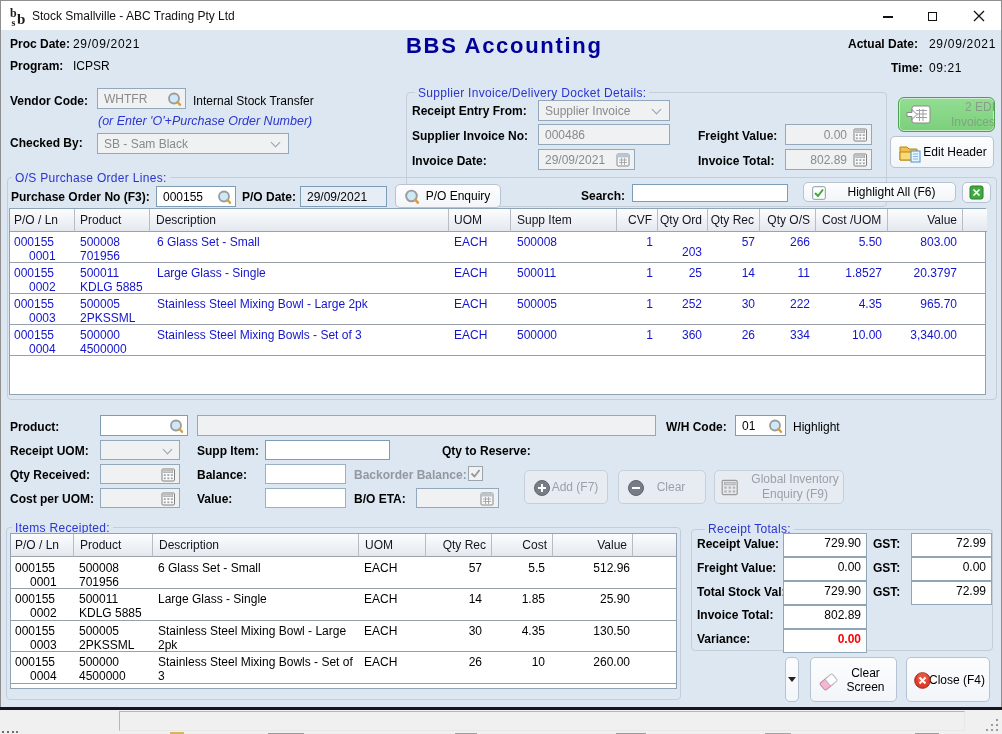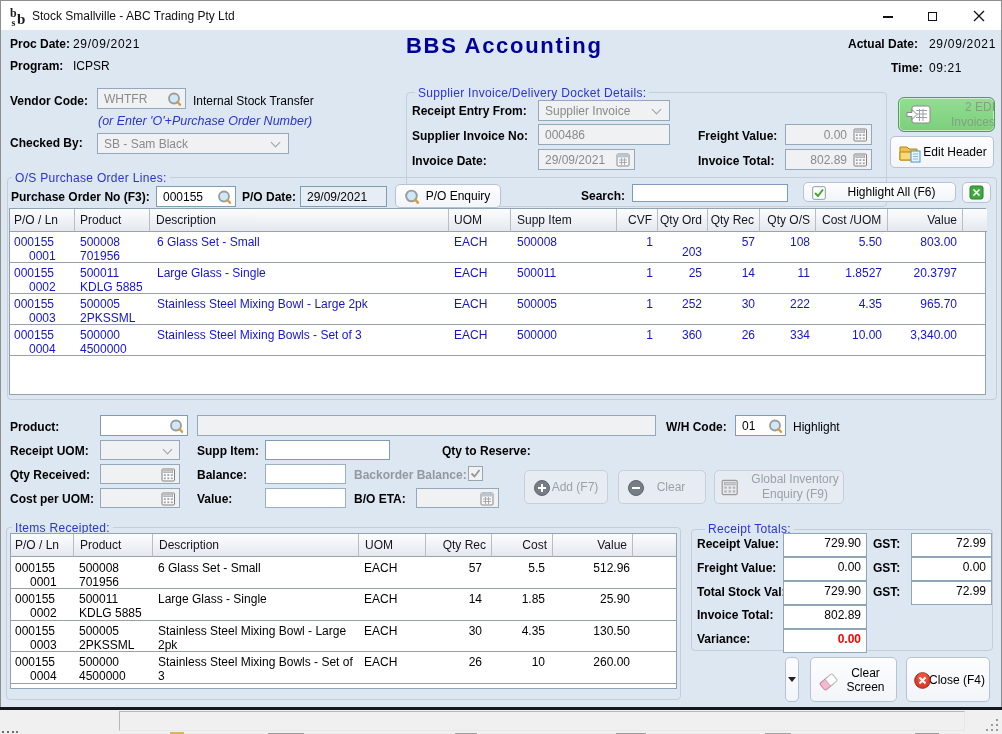--- a/index.html
+++ b/index.html
@@ -218,21 +218,21 @@
   <span style="left:4px;top:3px">000155</span>
         <span style="left:19px;top:17px;width:25px;text-align:right">0001</span>
   <span style="left:70px;top:3px">500008</span>
         <span style="left:70px;top:17px">701956</span>
   <span style="left:147px;top:3px">6 Glass Set - Small</span>
   <span style="left:444px;top:3px">EACH</span>
         <span style="left:507px;top:3px">500008</span>
   <span style="right:333px;top:3px">1</span>
         <span style="right:284px;top:13px">203</span>
         <span style="right:231px;top:3px">57</span>
-        <span style="right:176px;top:3px">108</span>
+        <span style="right:176px;top:3px">266</span>
         <span style="right:104px;top:3px">5.50</span>
         <span style="right:29px;top:3px">803.00</span>
  </div>
  <div class="row b" style="top:54px">
   <span style="left:4px;top:3px">000155</span>
         <span style="left:19px;top:17px;width:25px;text-align:right">0002</span>
   <span style="left:70px;top:3px">500011</span>
         <span style="left:70px;top:17px">KDLG 5885</span>
   <span style="left:147px;top:3px">Large Glass - Single</span>
   <span style="left:444px;top:3px">EACH</span>

